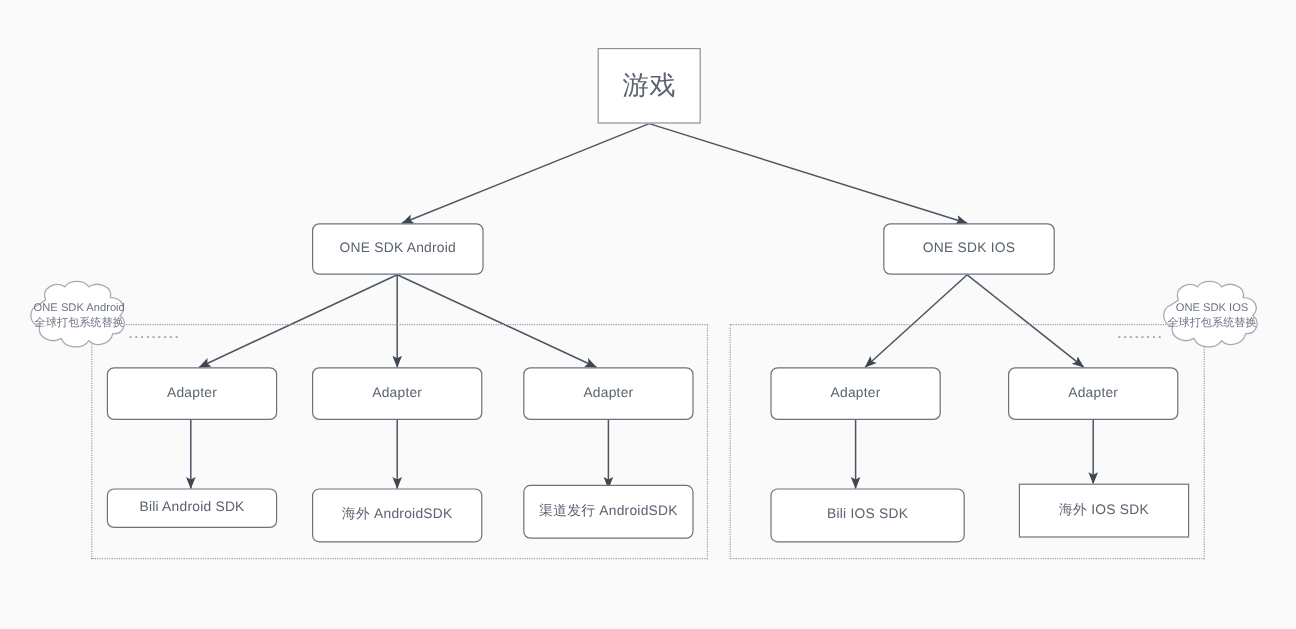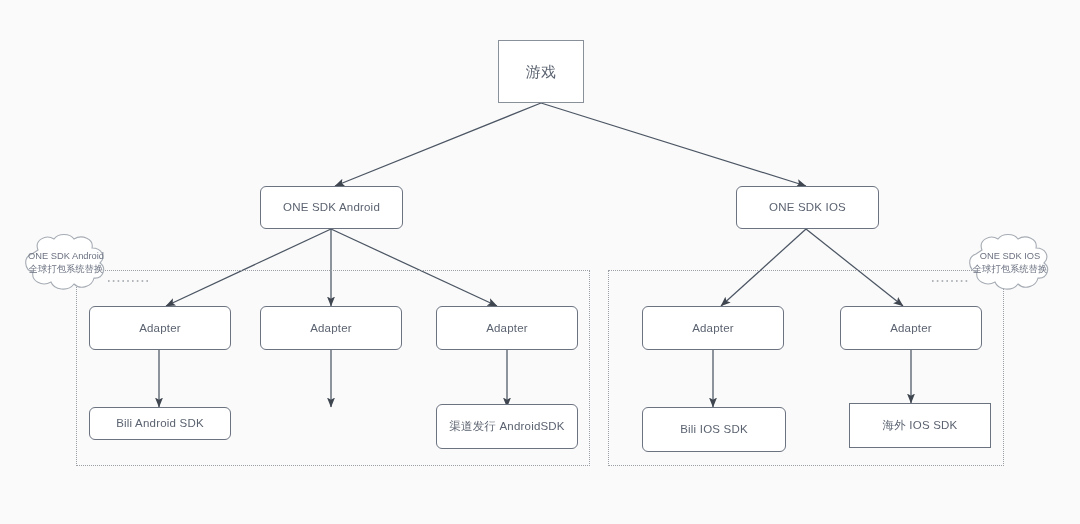--- a/index.html
+++ b/index.html
@@ -38,21 +38,21 @@
     justify-content: center;
     text-align: center;
     color: #5b6370;
     font-size: 11.5px;
     letter-spacing: 0.2px;
     line-height: 1.3;
     z-index: 5;
   }
   .node.rounded { border-radius: 6px; }
   .node.root {
-    font-size: 15px;
+    font-size: 22px;
     color: #5b6370;
     border-color: #8a9099;
     border-width: 1.3px;
   }
   .cloud-label {
     position: absolute;
     z-index: 6;
     display: flex;
     flex-direction: column;
     align-items: center;
@@ -175,26 +175,29 @@
   </div>
 
   <div class="node rounded" style="left:840px; top:306px; width:142px; height:44px;">
     <span>Adapter</span>
   </div>
 
   <div class="node rounded" style="left:89px; top:407px; width:142px; height:33px;">
     <span>Bili Android SDK</span>
   </div>
 
+  <div class="node rounded" style="left:260px; top:407px; width:142px; height:45px;">
+    <span>海外 AndroidSDK</span>
+  </div>
 
   <div class="node rounded" style="left:436px; top:404px; width:142px; height:45px;">
     <span>渠道发行 AndroidSDK</span>
   </div>
 
-  <div class="node rounded" style="left:642px; top:407px; width:144px; height:45px;">
+  <div class="node rounded" style="left:642px; top:407px; width:162px; height:45px;">
     <span>Bili IOS SDK</span>
   </div>
 
   <div class="node" style="left:849px; top:403px; width:142px; height:45px;">
     <span>海外 IOS SDK</span>
   </div>
 
 </div>
 
 </body></html>

